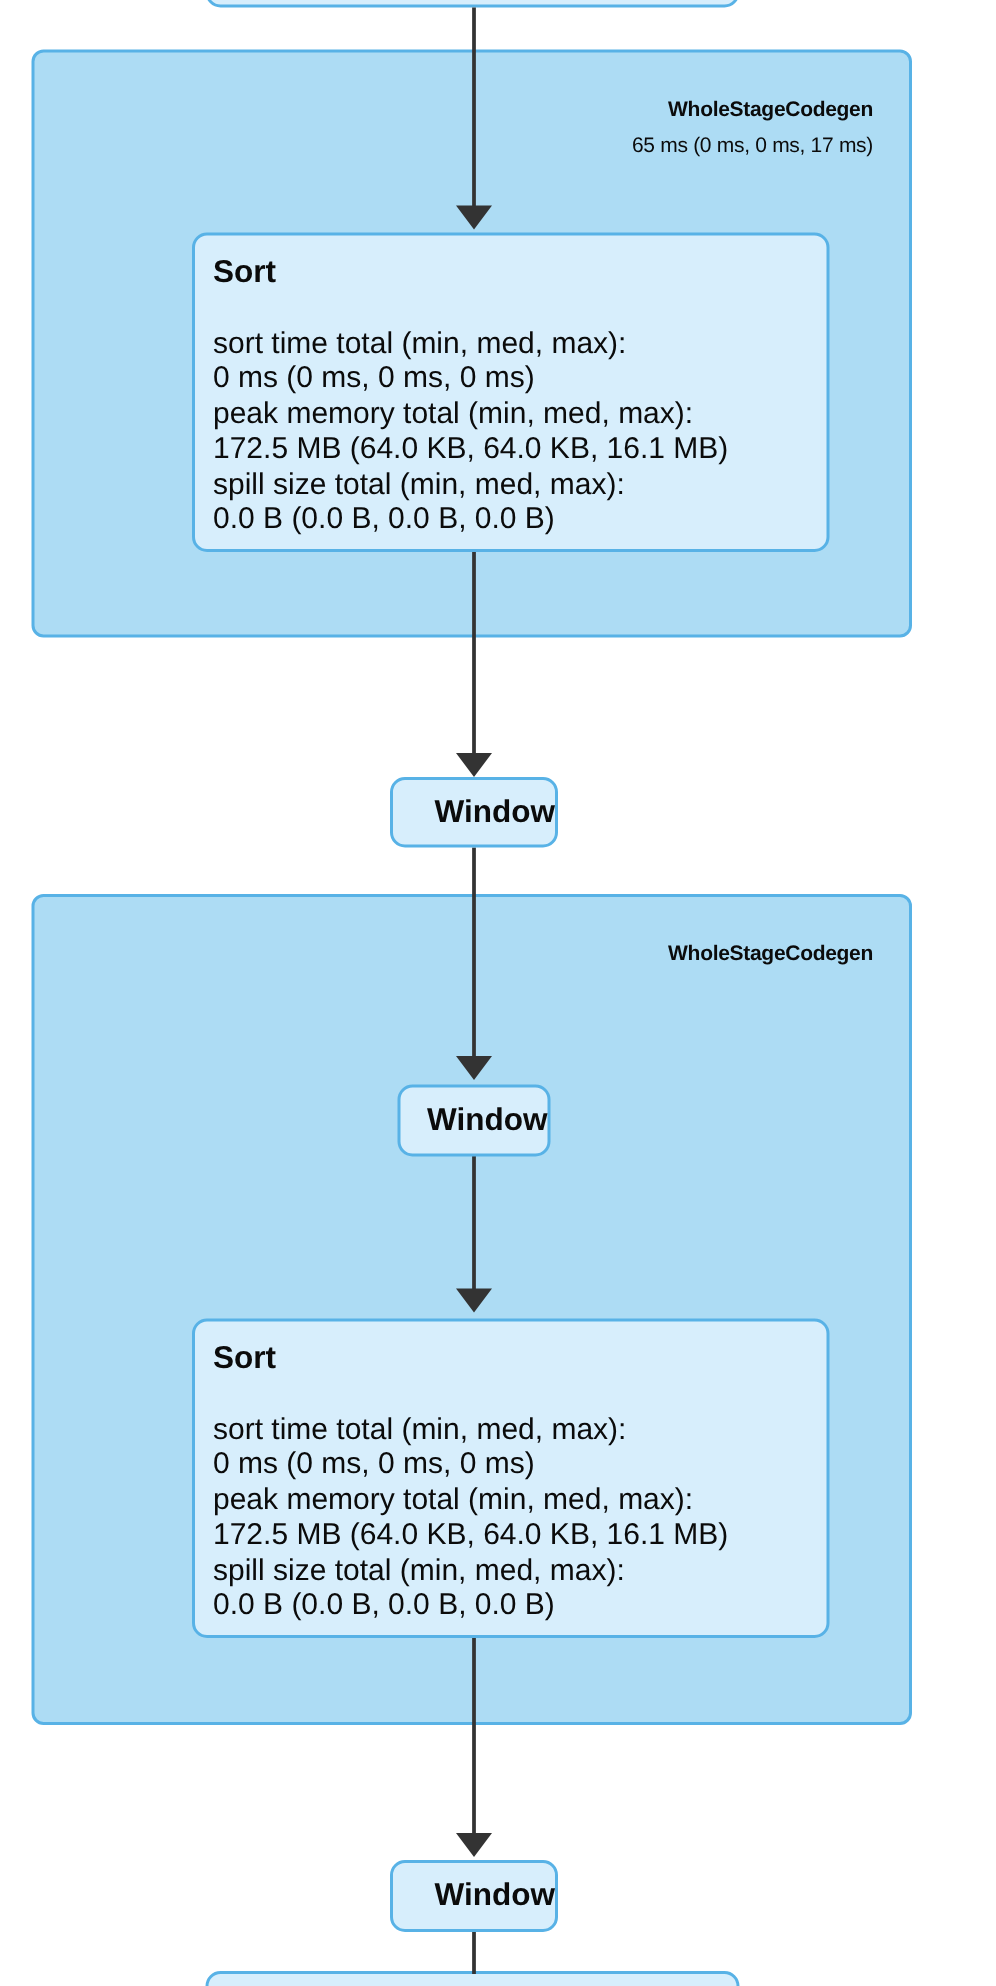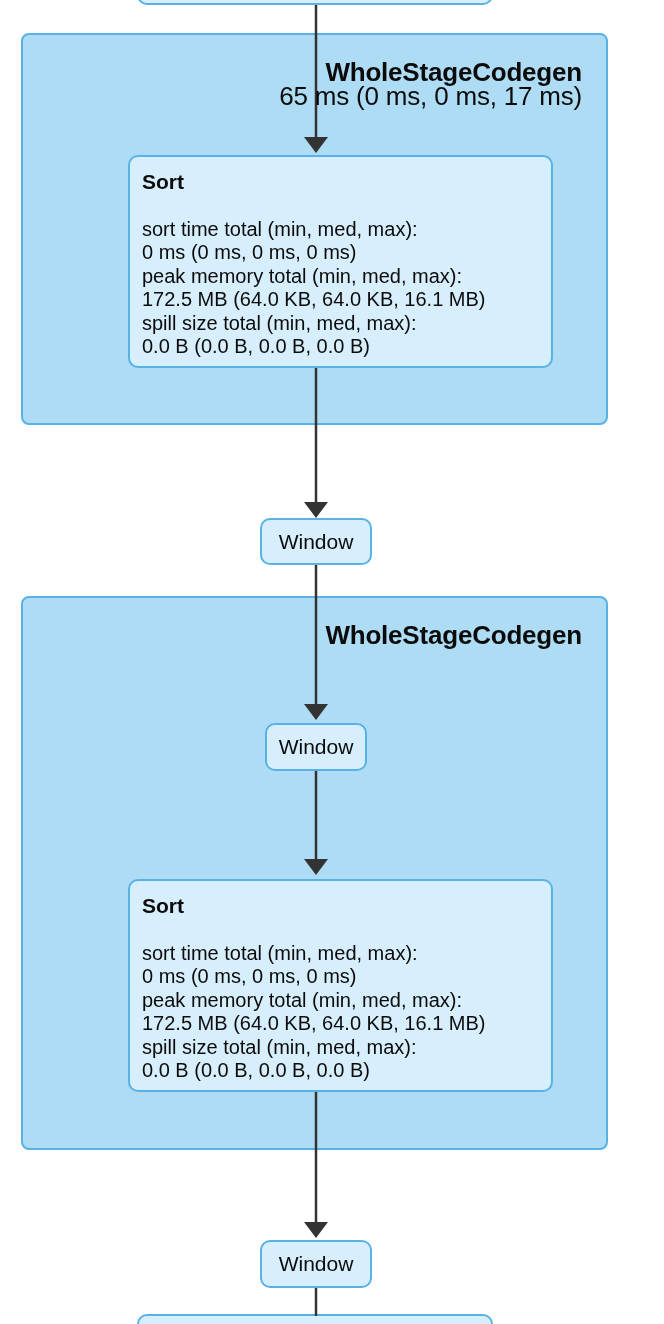--- a/index.html
+++ b/index.html
@@ -20,41 +20,41 @@
 
   .cluster{
     position:absolute;
     background:var(--cluster-fill);
     border:2px solid var(--cluster-border);
     border-radius:8px;
   }
   .cluster-label{
     position:absolute;top:26px;right:24px;
     text-align:right;z-index:10;
-    font-size:26px;line-height:23.5px;letter-spacing:-0.2px;
+    font-size:14px;line-height:23.5px;letter-spacing:-0.2px;
   }
   .cluster-name{font-weight:bold;}
 
   .node{
     position:absolute;
     background:var(--node-fill);
     border:2px solid var(--node-border);
     border-radius:10px;
     z-index:10;
   }
   .sort-node{
     padding:13px 4px 10px 12px;
     font-size:20px;line-height:23.5px;margin-left:24px;
   }
   .node-title{font-weight:bold;font-size:21px;margin-bottom:24px;}
   .metric-line{white-space:nowrap;}
 
   .small-node{
-    display:flex;align-items:center;justify-content:center;
-    font-weight:normal;font-size:21px;
+    display:flex;align-items:center;justify-content:flex-end;
+    font-weight:bold;font-size:21px;
   }
 
   .partial-node{position:absolute;background:var(--node-fill);border:2px solid var(--node-border);border-radius:10px;z-index:1;}
 </style>
 </head>
 <body>
 
 <div class="canvas">
 
   <div class="partial-node" style="left:137px;top:-40px;width:356px;height:45px;"></div>

